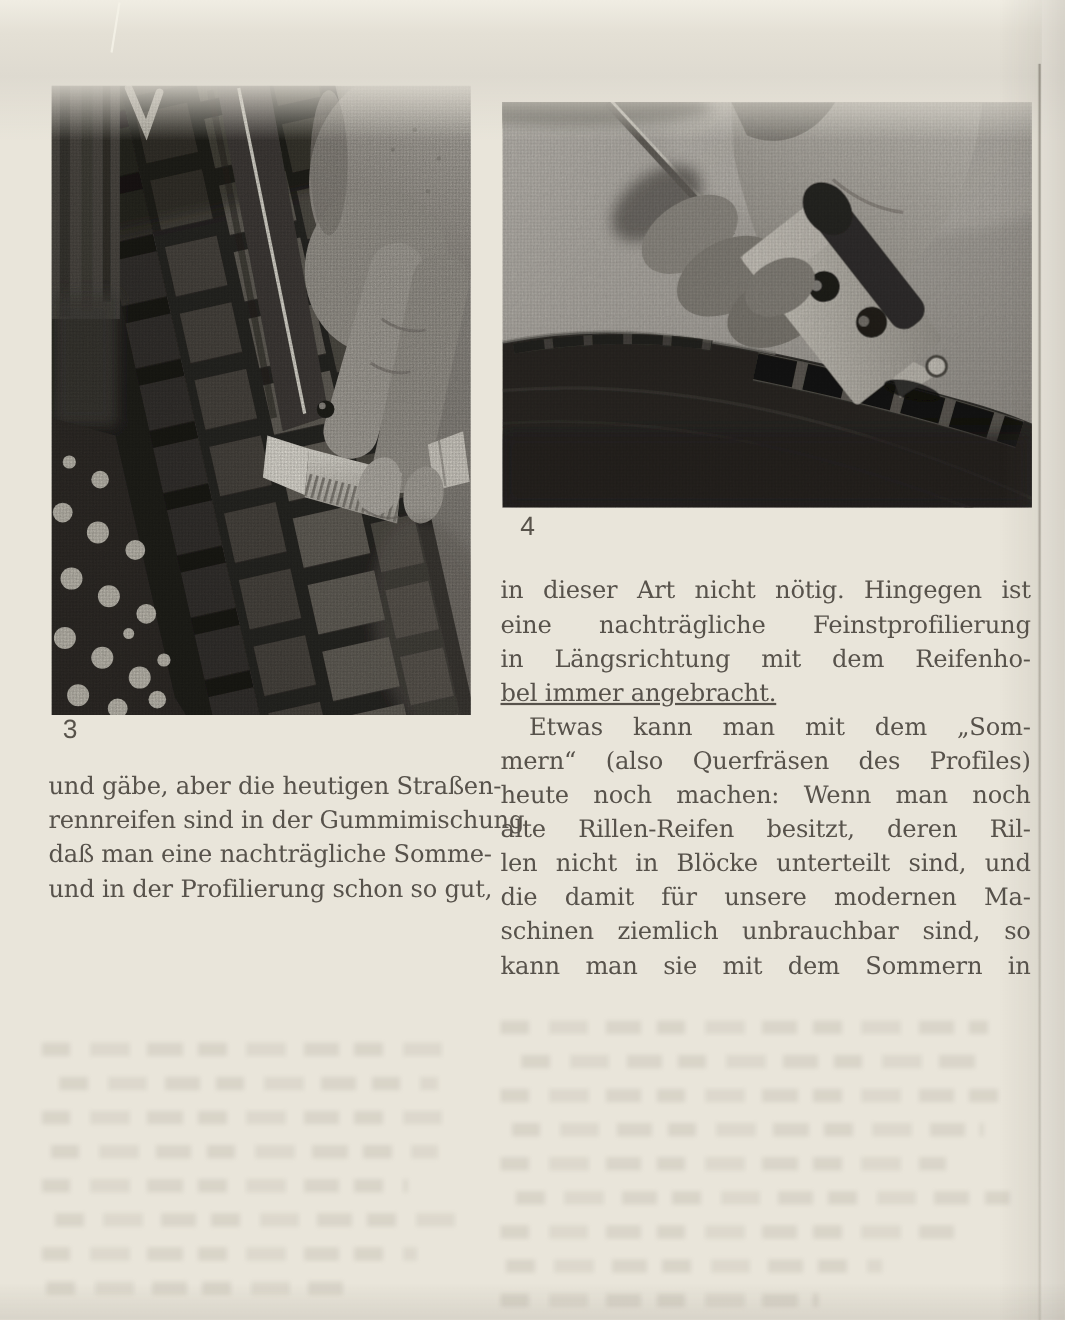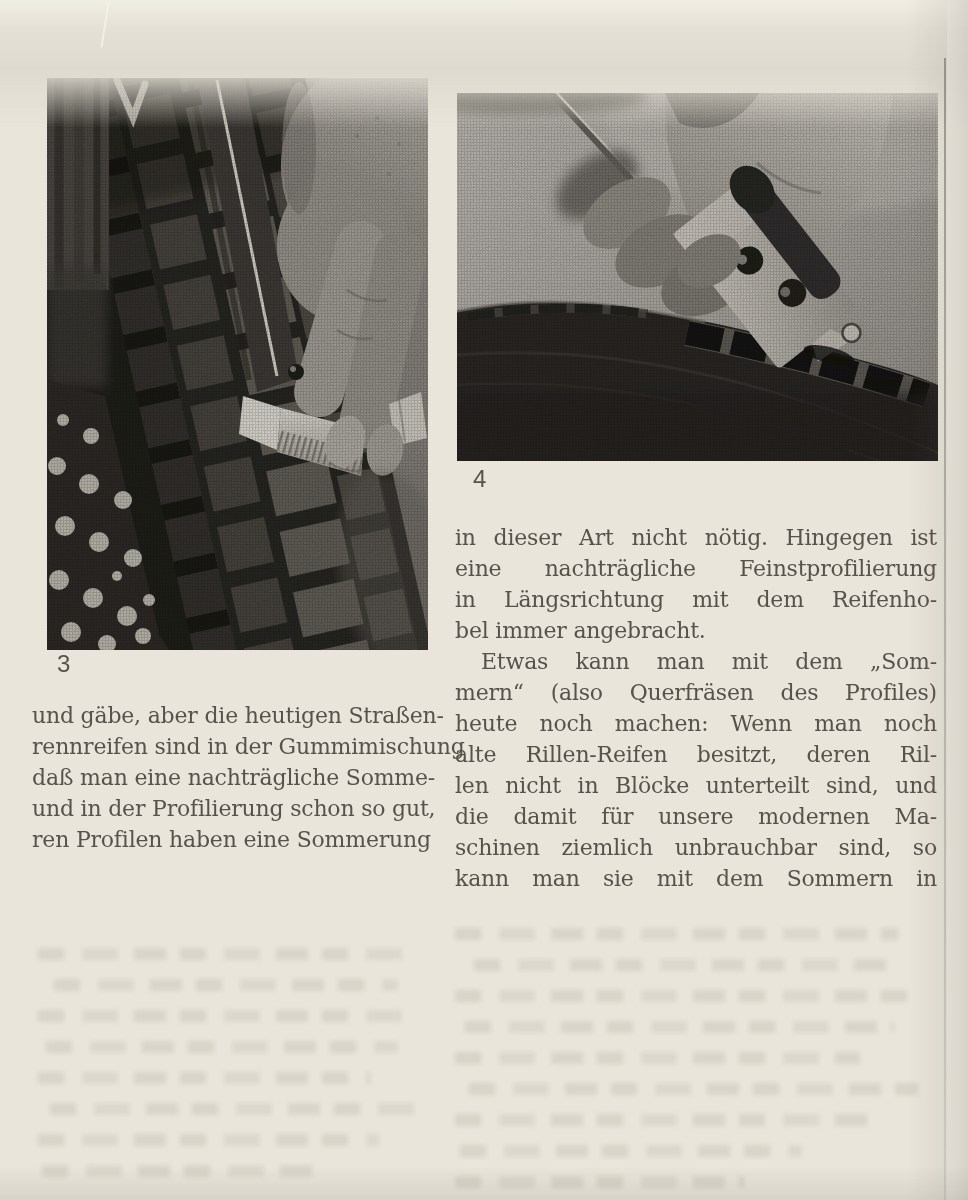--- a/index.html
+++ b/index.html
@@ -35,24 +35,24 @@
     background-size:3px 3px;}
   .halftone.hl{left:47px;top:78px;width:381px;height:572px;}
   .halftone.hr{left:457px;top:93px;width:481px;height:368px;}
 
   .fig-num{position:absolute;font-family:"Liberation Sans","DejaVu Sans",sans-serif;
     font-size:24px;color:#58534b;}
   .fig3{left:57px;top:650px;}
   .fig4{left:473px;top:465px;}
 
   .col{position:absolute;color:#57524b;font-size:22px;letter-spacing:-0.2px;}
-  .col-left{left:32px;top:700px;width:397px;}
+  .col-left{left:44px;top:700px;width:397px;}
   .col-right{left:455px;top:522px;width:482px;}
   .tline{height:31px;line-height:31px;text-align:justify;text-align-last:justify;white-space:nowrap;overflow:visible;}
-  .tline.lastline{text-align-last:left;}
+  .tline.lastline{text-align-last:left;text-decoration:underline;}
   .tline.indent{text-indent:26px;}
 
   
   .ghost{position:absolute;pointer-events:none;}
   .ghost-left{left:38px;top:948px;width:396px;}
   .ghost-right{left:455px;top:928px;width:482px;}
   .ghost-row{height:12px;margin-bottom:19px;filter:blur(2px);
     background:repeating-linear-gradient(90deg,
       rgba(128,121,105,0.15) 0 26px,rgba(0,0,0,0) 26px 44px,
       rgba(128,121,105,0.11) 44px 80px,rgba(0,0,0,0) 80px 96px,
@@ -279,21 +279,20 @@
   <div class="halftone hr"></div>
 
   <div class="fig-num fig3">3</div>
   <div class="fig-num fig4">4</div>
 
   <div class="col col-left">
     <div class="tline">und gäbe, aber die heutigen Straßen-</div>
     <div class="tline">rennreifen sind in der Gummimischung</div>
     <div class="tline">daß man eine nachträgliche Somme-</div>
     <div class="tline">und in der Profilierung schon so gut,</div>
-    <div class="tline">ren Profilen haben eine Sommerung</div>
   </div>
 
   <div class="col col-right">
     <div class="tline">in dieser Art nicht nötig. Hingegen ist</div>
     <div class="tline">eine  nachträgliche  Feinstprofilierung</div>
     <div class="tline">in Längsrichtung mit dem Reifenho-</div>
     <div class="tline lastline">bel immer angebracht.</div>
     <div class="tline indent">Etwas kann man mit dem „Som-</div>
     <div class="tline">mern“ (also Querfräsen des Profiles)</div>
     <div class="tline">heute noch machen: Wenn man noch</div>

